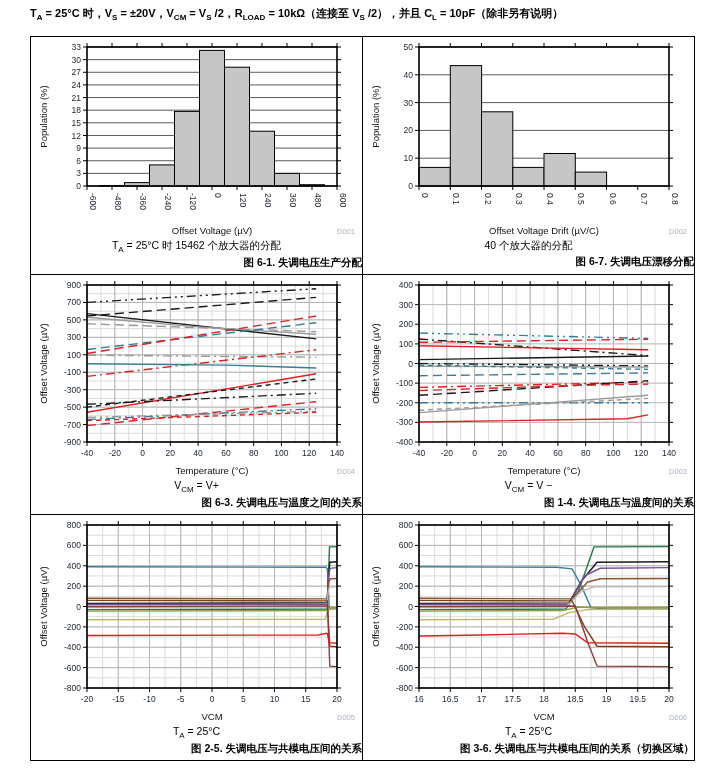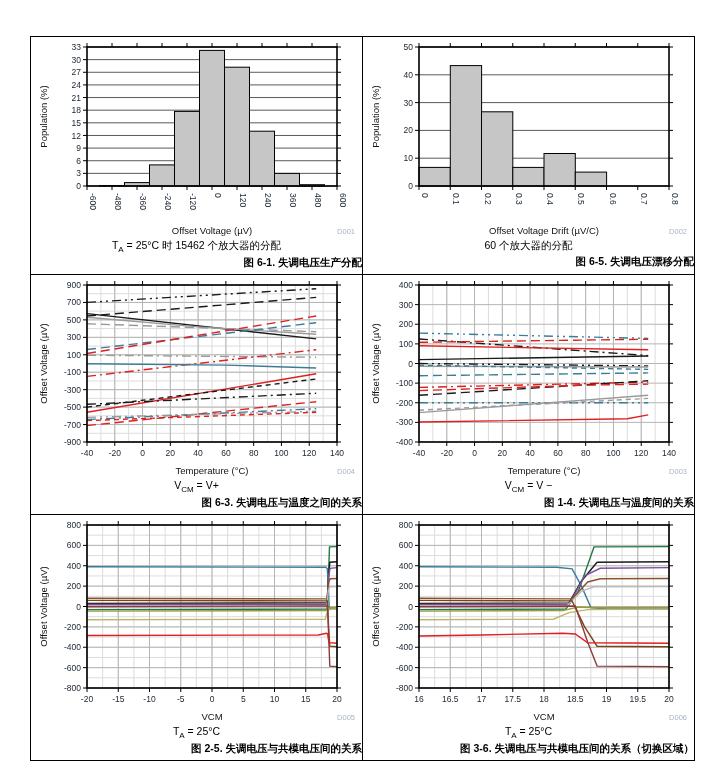--- a/index.html
+++ b/index.html
@@ -12,20 +12,21 @@
   svg.chart{display:block;margin:0 auto;}
   .cond{font-size:10.5px;margin-top:1px;}
   .figcap{font-size:10.5px;font-weight:bold;margin-top:2px;text-align:right;}
   svg text{font-family:"Liberation Sans","DejaVu Sans",sans-serif;}
 </style>
 </head>
 <body>
 
 <div class="page">
 
+  <div class="cond-header">T<sub>A</sub> = 25°C 时，V<sub>S</sub> = ±20V，V<sub>CM</sub> = V<sub>S</sub> /2，R<sub>LOAD</sub> = 10kΩ（连接至 V<sub>S</sub> /2），并且 C<sub>L</sub> = 10pF（除非另有说明）</div>
 
   <table class="figures">
     <tbody>
         <tr>
       <td>
         <svg class="chart" width="324" height="200">
               <line x1="52" y1="148" x2="302" y2="148" stroke="#5a5a5a" stroke-width="1"></line>
               <line x1="52" y1="135.36363636363637" x2="302" y2="135.36363636363637" stroke="#5a5a5a" stroke-width="1"></line>
               <line x1="52" y1="122.72727272727272" x2="302" y2="122.72727272727272" stroke="#5a5a5a" stroke-width="1"></line>
               <line x1="52" y1="110.0909090909091" x2="302" y2="110.0909090909091" stroke="#5a5a5a" stroke-width="1"></line>
@@ -180,22 +181,22 @@
               <line x1="52" y1="36.8" x2="48" y2="36.8" stroke="#000" stroke-width="1"></line>
               <line x1="302" y1="36.8" x2="306" y2="36.8" stroke="#000" stroke-width="1"></line>
               <text x="46" y="39.8" text-anchor="end" font-size="8.5" fill="#1a2430">40</text>
               <line x1="52" y1="9" x2="48" y2="9" stroke="#000" stroke-width="1"></line>
               <line x1="302" y1="9" x2="306" y2="9" stroke="#000" stroke-width="1"></line>
               <text x="46" y="12.0" text-anchor="end" font-size="8.5" fill="#1a2430">50</text>
               <text x="177" y="196" text-anchor="middle" font-size="9.5" fill="#111">Offset Voltage Drift (µV/C)</text>
               <text x="12" y="78.5" transform="rotate(-90 12 78.5)" text-anchor="middle" font-size="9.5" fill="#111">Population (%)</text>
               <text x="320" y="196" text-anchor="end" font-size="7.5" fill="#aab3c6">D002</text>
             </svg>
-        <div class="cond">60 个放大器的分配</div>
-        <div class="figcap">图 6-5. 失调电压漂移分配</div>
+        <div class="cond">40 个放大器的分配</div>
+        <div class="figcap">图 6-7. 失调电压漂移分配</div>
       </td>
     </tr>
     <tr>
       <td>
         <svg class="chart" width="324" height="202">
               <line x1="52" y1="166" x2="302" y2="166" stroke="#dcdcdc" stroke-width="1"></line>
               <line x1="52" y1="157.27777777777777" x2="302" y2="157.27777777777777" stroke="#dcdcdc" stroke-width="1"></line>
               <line x1="52" y1="148.55555555555554" x2="302" y2="148.55555555555554" stroke="#dcdcdc" stroke-width="1"></line>
               <line x1="52" y1="139.83333333333334" x2="302" y2="139.83333333333334" stroke="#dcdcdc" stroke-width="1"></line>
               <line x1="52" y1="131.11111111111111" x2="302" y2="131.11111111111111" stroke="#dcdcdc" stroke-width="1"></line>

